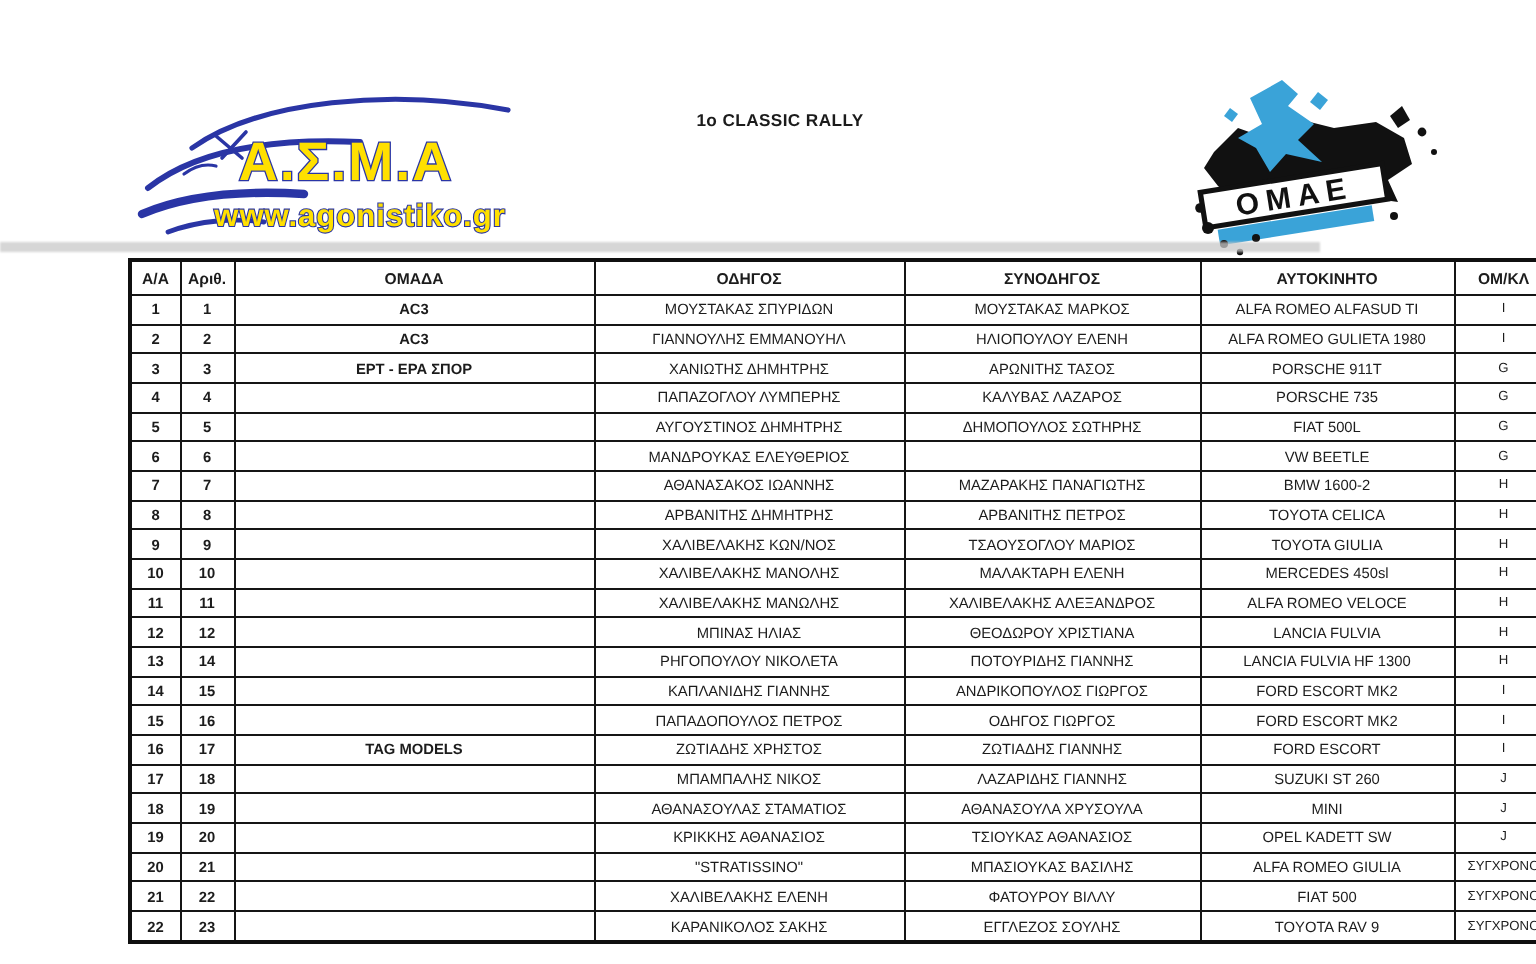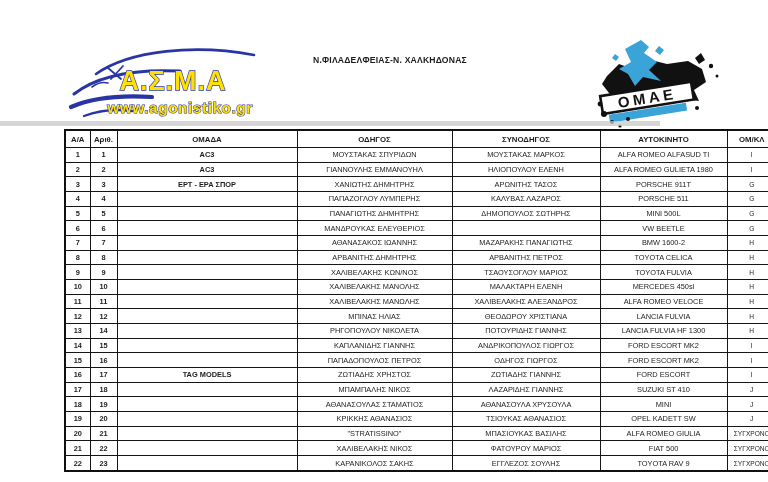--- a/index.html
+++ b/index.html
@@ -62,21 +62,21 @@
       <path d="M16 76 C 32 70 50 69 64 71" fill="none" stroke="#2a35a5" stroke-width="2.4" stroke-linecap="round"></path>
       <path d="M24 47 q8 -6 16 -4" fill="none" stroke="#2a35a5" stroke-width="1.6" stroke-linecap="round"></path>
 
       <text x="105" y="50" text-anchor="middle" font-family="Liberation Sans, sans-serif" font-size="27" font-weight="bold" letter-spacing="1" fill="#ffe000" stroke="#2a35a5" stroke-width="1.3" style="paint-order:stroke fill" id="asma-name-text">Α.Σ.Μ.Α</text>
 
       <text x="112" y="73" text-anchor="middle" font-family="Liberation Sans, sans-serif" font-size="15.5" font-weight="bold" letter-spacing=".5" fill="#ffe000" stroke="#2a35a5" stroke-width="1.1" style="paint-order:stroke fill" id="asma-url-text">www.agonistiko.gr</text>
     </svg>
   </div>
 
   <div class="title-block">
-    <div>Ν.ΦΙΛΑΔΕΛΦΕΙΑΣ-Ν. ΧΑΛΚΗΔΟΝΑΣ</div>
+    <div>1ο CLASSIC RALLY</div>
   </div>
 
   <div class="omae-logo">
     <svg width="132" height="94" viewBox="0 0 132 94">
 
       <path d="M10 38 L22 26 L36 31 L50 21 L70 26 L91 23 L105 31 L109 44 L97 52 L102 63 L81 60 L61 67 L41 62 L25 65 L12 55 L5 46 Z" fill="#111111"></path>
       <path d="M98 20 l6 -5 4 7 -6 4 Z" fill="#111111"></path>
       <circle cx="114" cy="28" r="2.2" fill="#111111"></circle>
       <circle cx="120" cy="38" r="1.5" fill="#111111"></circle>
 
@@ -153,30 +153,30 @@
             <td class="col-codriver">ΑΡΩΝΙΤΗΣ ΤΑΣΟΣ</td>
             <td class="col-car">PORSCHE 911T</td>
             <td class="col-cls">G</td>
           </tr>
           <tr>
             <td class="col-aa">4</td>
             <td class="col-num">4</td>
             <td class="col-team"></td>
             <td class="col-driver">ΠΑΠΑΖΟΓΛΟΥ ΛΥΜΠΕΡΗΣ</td>
             <td class="col-codriver">ΚΑΛΥΒΑΣ ΛΑΖΑΡΟΣ</td>
-            <td class="col-car">PORSCHE 511</td>
+            <td class="col-car">PORSCHE 735</td>
             <td class="col-cls">G</td>
           </tr>
           <tr>
             <td class="col-aa">5</td>
             <td class="col-num">5</td>
             <td class="col-team"></td>
-            <td class="col-driver">ΠΑΝΑΓΙΩΤΗΣ ΔΗΜΗΤΡΗΣ</td>
+            <td class="col-driver">ΑΥΓΟΥΣΤΙΝΟΣ ΔΗΜΗΤΡΗΣ</td>
             <td class="col-codriver">ΔΗΜΟΠΟΥΛΟΣ ΣΩΤΗΡΗΣ</td>
-            <td class="col-car">MINI 500L</td>
+            <td class="col-car">FIAT 500L</td>
             <td class="col-cls">G</td>
           </tr>
           <tr>
             <td class="col-aa">6</td>
             <td class="col-num">6</td>
             <td class="col-team"></td>
             <td class="col-driver">ΜΑΝΔΡΟΥΚΑΣ ΕΛΕΥΘΕΡΙΟΣ</td>
             <td class="col-codriver"></td>
             <td class="col-car">VW BEETLE</td>
             <td class="col-cls">G</td>
@@ -198,21 +198,21 @@
             <td class="col-codriver">ΑΡΒΑΝΙΤΗΣ ΠΕΤΡΟΣ</td>
             <td class="col-car">TOYOTA CELICA</td>
             <td class="col-cls">H</td>
           </tr>
           <tr>
             <td class="col-aa">9</td>
             <td class="col-num">9</td>
             <td class="col-team"></td>
             <td class="col-driver">ΧΑΛΙΒΕΛΑΚΗΣ ΚΩΝ/ΝΟΣ</td>
             <td class="col-codriver">ΤΣΑΟΥΣΟΓΛΟΥ ΜΑΡΙΟΣ</td>
-            <td class="col-car">TOYOTA FULVIA</td>
+            <td class="col-car">TOYOTA GIULIA</td>
             <td class="col-cls">H</td>
           </tr>
           <tr>
             <td class="col-aa">10</td>
             <td class="col-num">10</td>
             <td class="col-team"></td>
             <td class="col-driver">ΧΑΛΙΒΕΛΑΚΗΣ ΜΑΝΟΛΗΣ</td>
             <td class="col-codriver">ΜΑΛΑΚΤΑΡΗ ΕΛΕΝΗ</td>
             <td class="col-car">MERCEDES 450sl</td>
             <td class="col-cls">H</td>
@@ -270,21 +270,21 @@
             <td class="col-codriver">ΖΩΤΙΑΔΗΣ ΓΙΑΝΝΗΣ</td>
             <td class="col-car">FORD ESCORT</td>
             <td class="col-cls">I</td>
           </tr>
           <tr>
             <td class="col-aa">17</td>
             <td class="col-num">18</td>
             <td class="col-team"></td>
             <td class="col-driver">ΜΠΑΜΠΑΛΗΣ ΝΙΚΟΣ</td>
             <td class="col-codriver">ΛΑΖΑΡΙΔΗΣ ΓΙΑΝΝΗΣ</td>
-            <td class="col-car">SUZUKI ST 410</td>
+            <td class="col-car">SUZUKI ST 260</td>
             <td class="col-cls">J</td>
           </tr>
           <tr>
             <td class="col-aa">18</td>
             <td class="col-num">19</td>
             <td class="col-team"></td>
             <td class="col-driver">ΑΘΑΝΑΣΟΥΛΑΣ ΣΤΑΜΑΤΙΟΣ</td>
             <td class="col-codriver">ΑΘΑΝΑΣΟΥΛΑ ΧΡΥΣΟΥΛΑ</td>
             <td class="col-car">MINI</td>
             <td class="col-cls">J</td>
@@ -304,22 +304,22 @@
             <td class="col-team"></td>
             <td class="col-driver">"STRATISSINO"</td>
             <td class="col-codriver">ΜΠΑΣΙΟΥΚΑΣ ΒΑΣΙΛΗΣ</td>
             <td class="col-car">ALFA ROMEO GIULIA</td>
             <td class="col-cls">ΣΥΓΧΡΟΝΟ</td>
           </tr>
           <tr>
             <td class="col-aa">21</td>
             <td class="col-num">22</td>
             <td class="col-team"></td>
-            <td class="col-driver">ΧΑΛΙΒΕΛΑΚΗΣ ΝΙΚΟΣ</td>
-            <td class="col-codriver">ΦΑΤΟΥΡΟΥ ΜΑΡΙΟΣ</td>
+            <td class="col-driver">ΧΑΛΙΒΕΛΑΚΗΣ ΕΛΕΝΗ</td>
+            <td class="col-codriver">ΦΑΤΟΥΡΟΥ ΒΙΛΛΥ</td>
             <td class="col-car">FIAT 500</td>
             <td class="col-cls">ΣΥΓΧΡΟΝΟ</td>
           </tr>
           <tr>
             <td class="col-aa">22</td>
             <td class="col-num">23</td>
             <td class="col-team"></td>
             <td class="col-driver">ΚΑΡΑΝΙΚΟΛΟΣ ΣΑΚΗΣ</td>
             <td class="col-codriver">ΕΓΓΛΕΖΟΣ ΣΟΥΛΗΣ</td>
             <td class="col-car">TOYOTA RAV 9</td>

